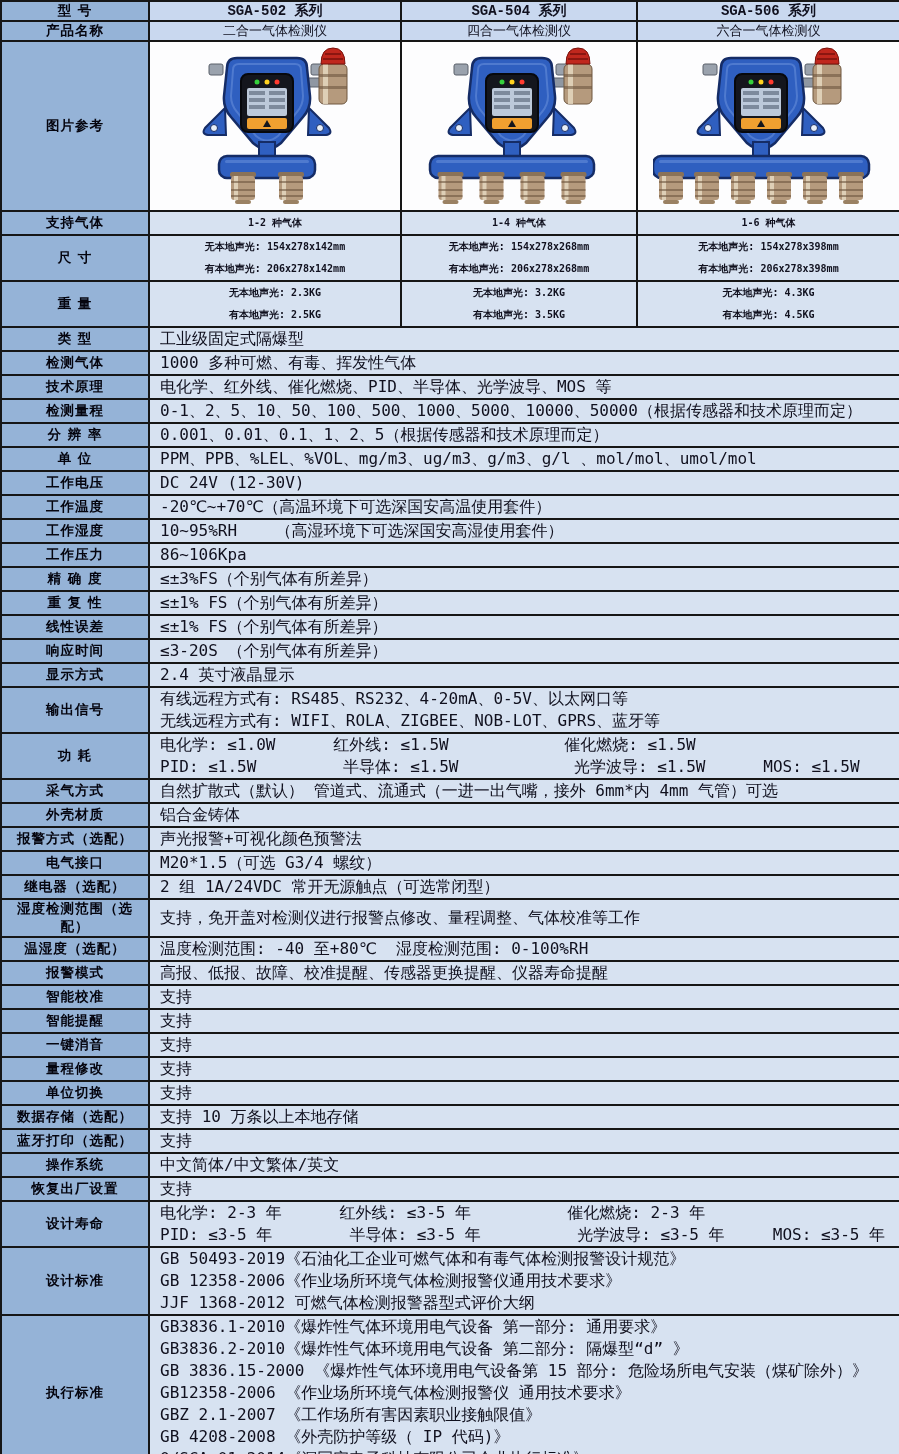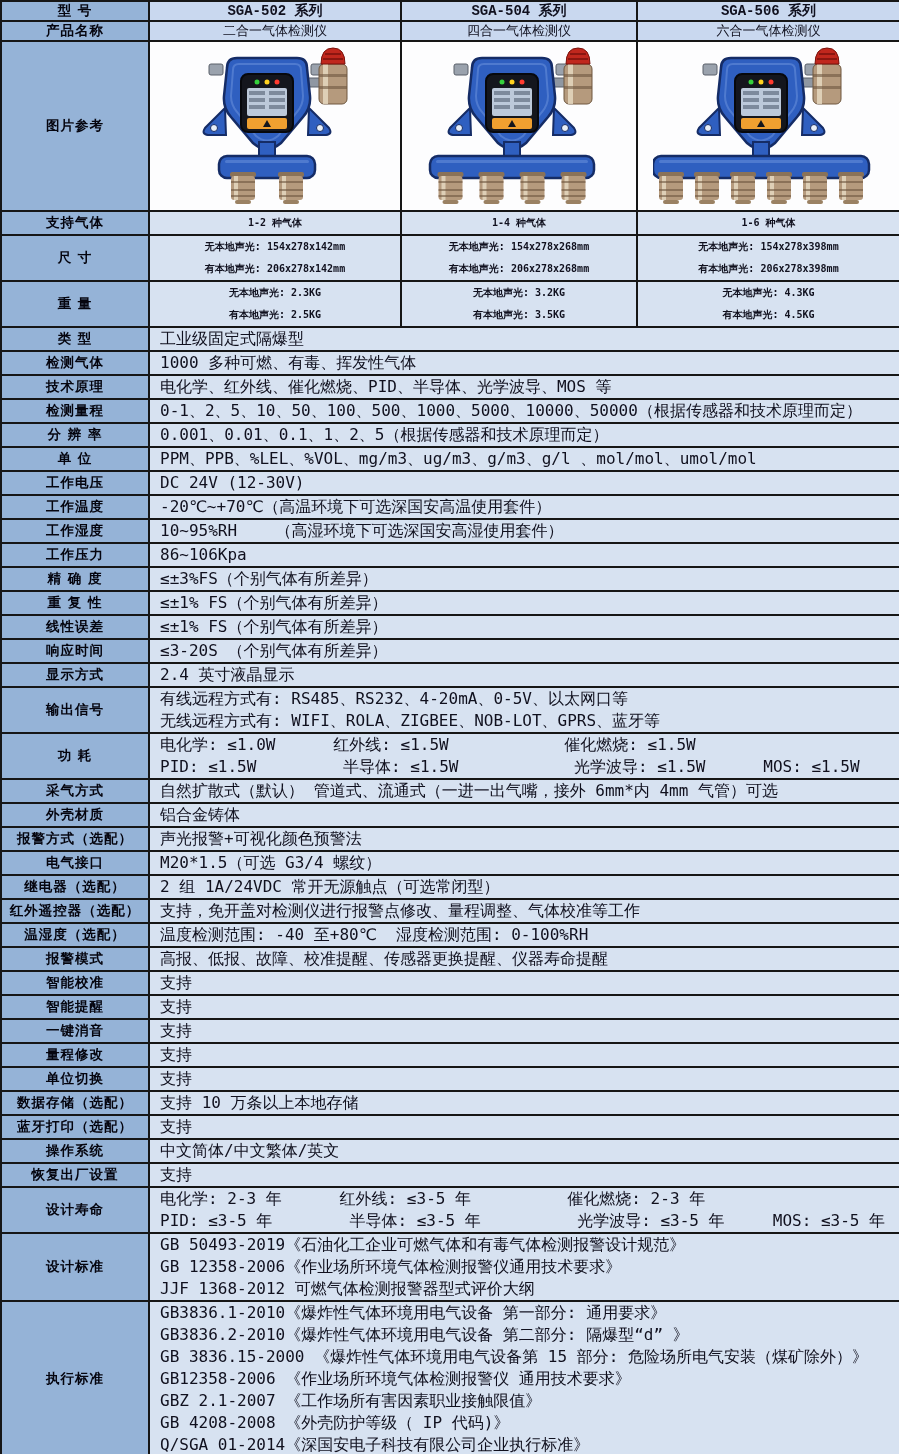--- a/index.html
+++ b/index.html
@@ -353,21 +353,21 @@
   </tr>
       <tr class="r-single">
     <td class="lbl">电气接口</td>
     <td class="val" colspan="3"><div class="line">M20*1.5（可选 G3/4 螺纹）</div></td>
   </tr>
       <tr class="r-single">
     <td class="lbl">继电器（选配）</td>
     <td class="val" colspan="3"><div class="line">2 组 1A/24VDC 常开无源触点（可选常闭型）</div></td>
   </tr>
       <tr class="r-single">
-    <td class="lbl">红外遥控器（选配）</td>
+    <td class="lbl">湿度检测范围（选配）</td>
     <td class="val" colspan="3"><div class="line">支持，免开盖对检测仪进行报警点修改、量程调整、气体校准等工作</div></td>
   </tr>
       <tr class="r-single">
     <td class="lbl">温湿度（选配）</td>
     <td class="val" colspan="3"><div class="line">温度检测范围: -40 至+80℃  湿度检测范围: 0-100%RH</div></td>
   </tr>
       <tr class="r-single">
     <td class="lbl">报警模式</td>
     <td class="val" colspan="3"><div class="line">高报、低报、故障、校准提醒、传感器更换提醒、仪器寿命提醒</div></td>
   </tr>

